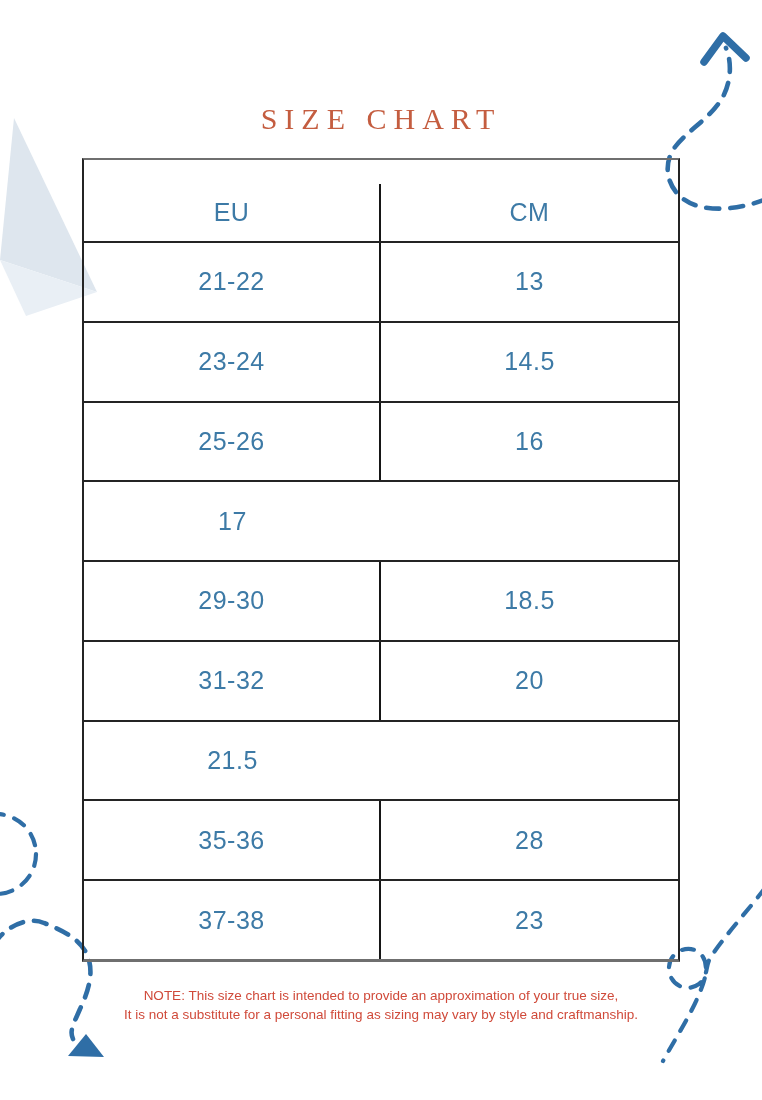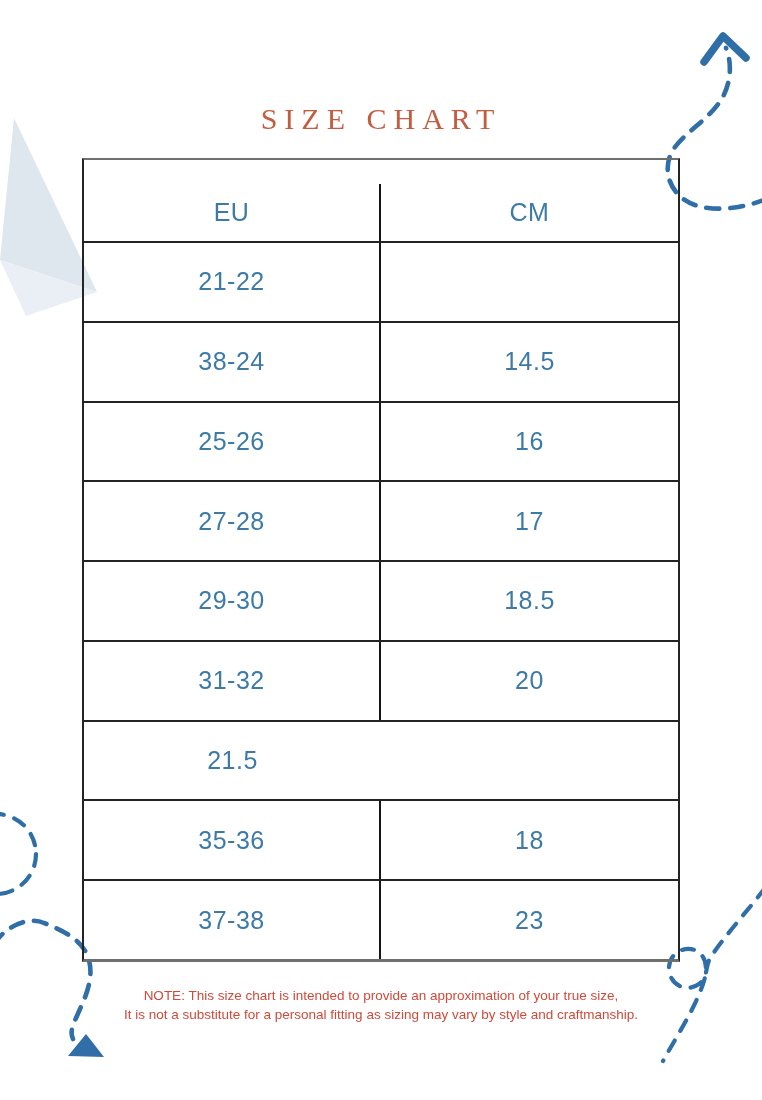--- a/index.html
+++ b/index.html
@@ -122,47 +122,47 @@
 
   <h1 class="page-title">SIZE CHART</h1>
 
   <div class="size-table">
     <div class="trow">
       <div class="cell col-left">EU</div>
       <div class="cell">CM</div>
     </div>
     <div class="trow">
       <div class="cell col-left">21-22</div>
+      <div class="cell">13</div>
     </div>
     <div class="trow">
-      <div class="cell col-left">38-24</div>
+      <div class="cell col-left">23-24</div>
       <div class="cell">14.5</div>
     </div>
     <div class="trow">
       <div class="cell col-left">25-26</div>
       <div class="cell">16</div>
     </div>
     <div class="trow">
-      <div class="cell col-left">27-28</div>
       <div class="cell">17</div>
     </div>
     <div class="trow">
       <div class="cell col-left">29-30</div>
       <div class="cell">18.5</div>
     </div>
     <div class="trow">
       <div class="cell col-left">31-32</div>
       <div class="cell">20</div>
     </div>
     <div class="trow">
       <div class="cell">21.5</div>
     </div>
     <div class="trow">
       <div class="cell col-left">35-36</div>
-      <div class="cell">18</div>
+      <div class="cell">28</div>
     </div>
     <div class="trow">
       <div class="cell col-left">37-38</div>
       <div class="cell">23</div>
     </div>
   </div>
 
   <div class="note">
     <div>NOTE: This size chart is intended to provide an approximation of your true size,</div>
     <div>It is not a substitute for a personal fitting as sizing may vary by style and craftmanship.</div>

